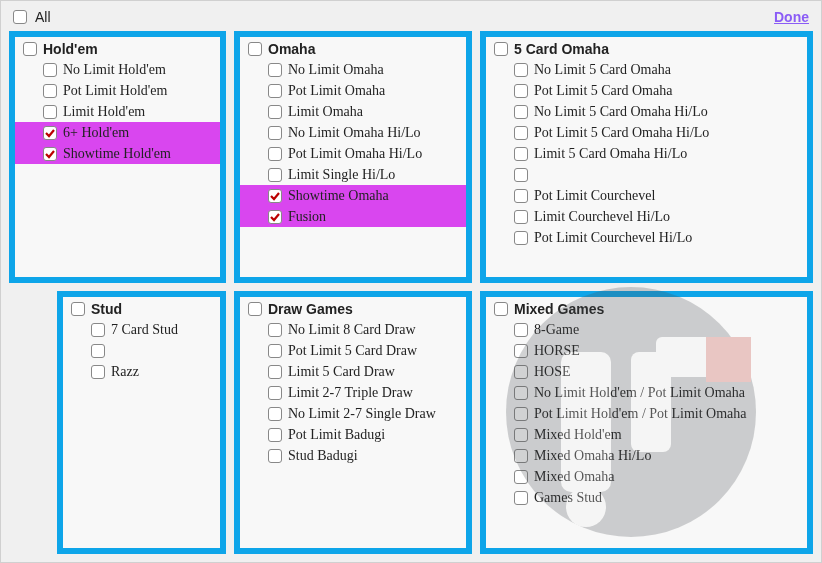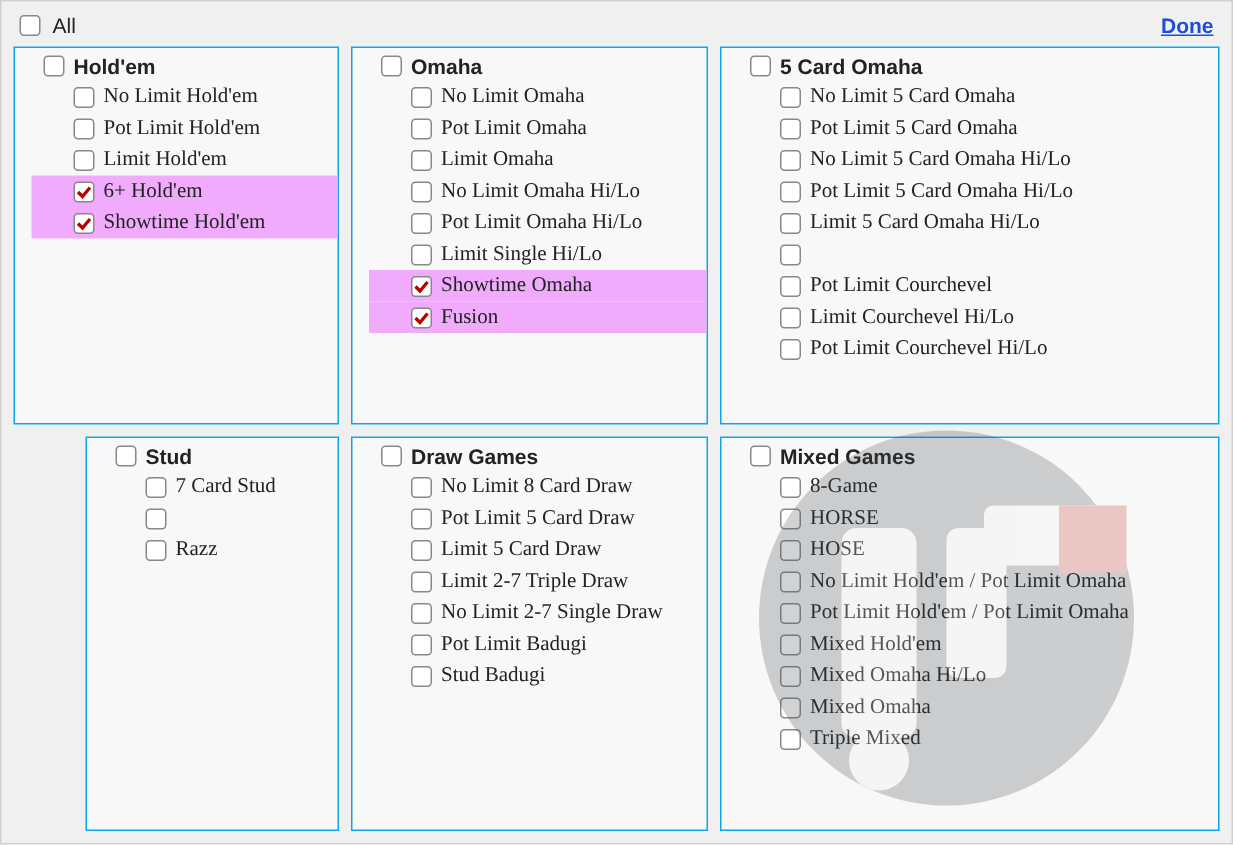--- a/index.html
+++ b/index.html
@@ -24,36 +24,36 @@
   }
   .topbar {
     height: 26px;
     display: flex;
     align-items: center;
     justify-content: space-between;
     padding: 2px 4px 4px 4px;
     text-align: right;
   }
   .done-link {
-    color: #1d4ed8;
+    color: #8b5cf6;
     font-weight: bold;
     text-decoration: underline;
     cursor: pointer;
   }
   .grid {
     flex: 1;
     display: grid;
     grid-template-columns: 217px 238px 1fr;
     grid-template-rows: 252px 1fr;
     gap: 8px;
   }
   .groupbox {
-    border: 1px solid #0ea5e9;
+    border: 6px solid #0ea5e9;
     background: #f8f8f8;
-    padding: 4px 0 6px 11px;
+    padding: 4px 0 6px 0;
     position: relative;
   }
   .grouphead {
     display: flex;
     align-items: center;
     gap: 6px;
     padding: 0 8px 2px 8px;
     font-weight: bold;
   }
   .items {
@@ -63,21 +63,21 @@
   }
   .item {
     display: flex;
     align-items: center;
     gap: 6px;
     padding: 1px 8px 1px 28px;
     height: 21px;
     line-height: 19px;
   }
   .item.checked {
-    background: #f0abfc;
+    background: #d946ef;
   }
   .cb {
     width: 14px;
     height: 14px;
     border: 1px solid #888;
     border-radius: 3px;
     background: #fff;
     display: inline-flex;
     align-items: center;
     justify-content: center;
@@ -340,21 +340,21 @@
           <div class="item">
             <span class="cb"></span>
             <span class="label">Mixed Omaha Hi/Lo</span>
           </div>
           <div class="item">
             <span class="cb"></span>
             <span class="label">Mixed Omaha</span>
           </div>
           <div class="item">
             <span class="cb"></span>
-            <span class="label">Triple Mixed</span>
+            <span class="label">Games Stud</span>
           </div>
         </div>
       </div>
     </div>
 
   <svg class="watermark" viewBox="0 0 260 260">
     <circle cx="130" cy="130" r="125" fill="#4a4e53"></circle>
     <rect x="60" y="70" width="50" height="140" rx="10" fill="#f0f0f0"></rect>
     <circle cx="85" cy="225" r="20" fill="#f0f0f0"></circle>
     <rect x="130" y="70" width="40" height="100" rx="8" fill="#f0f0f0"></rect>

